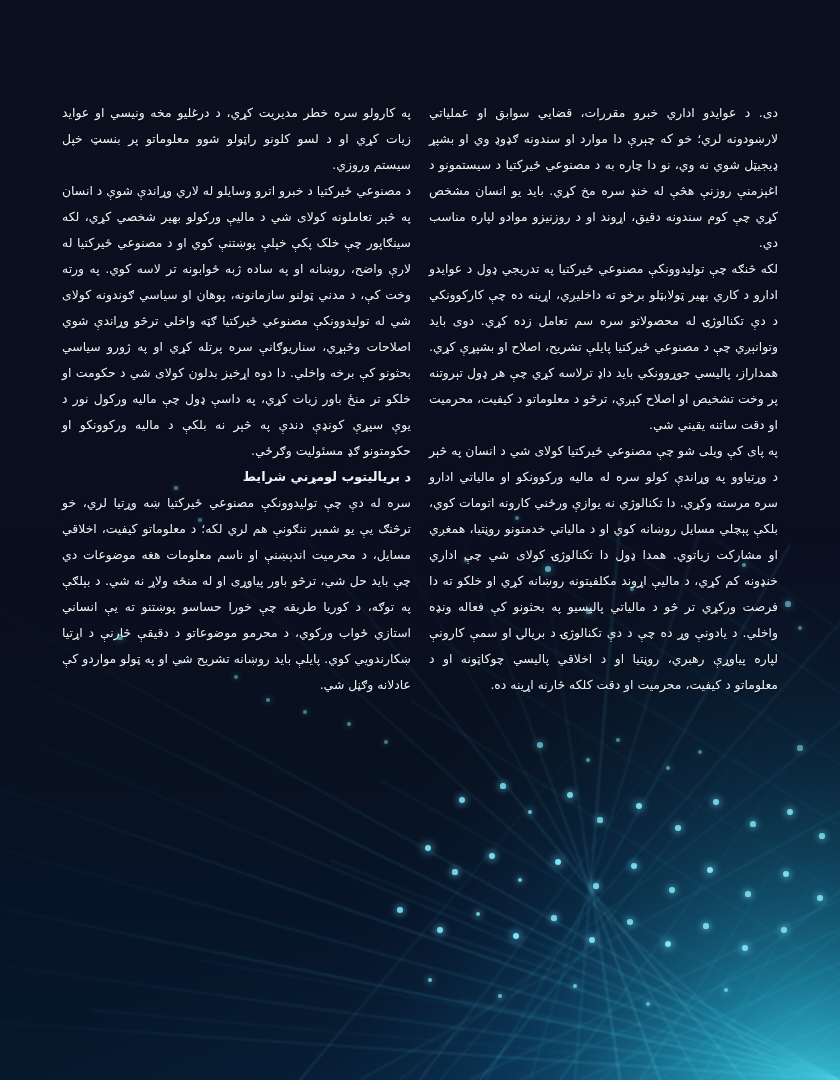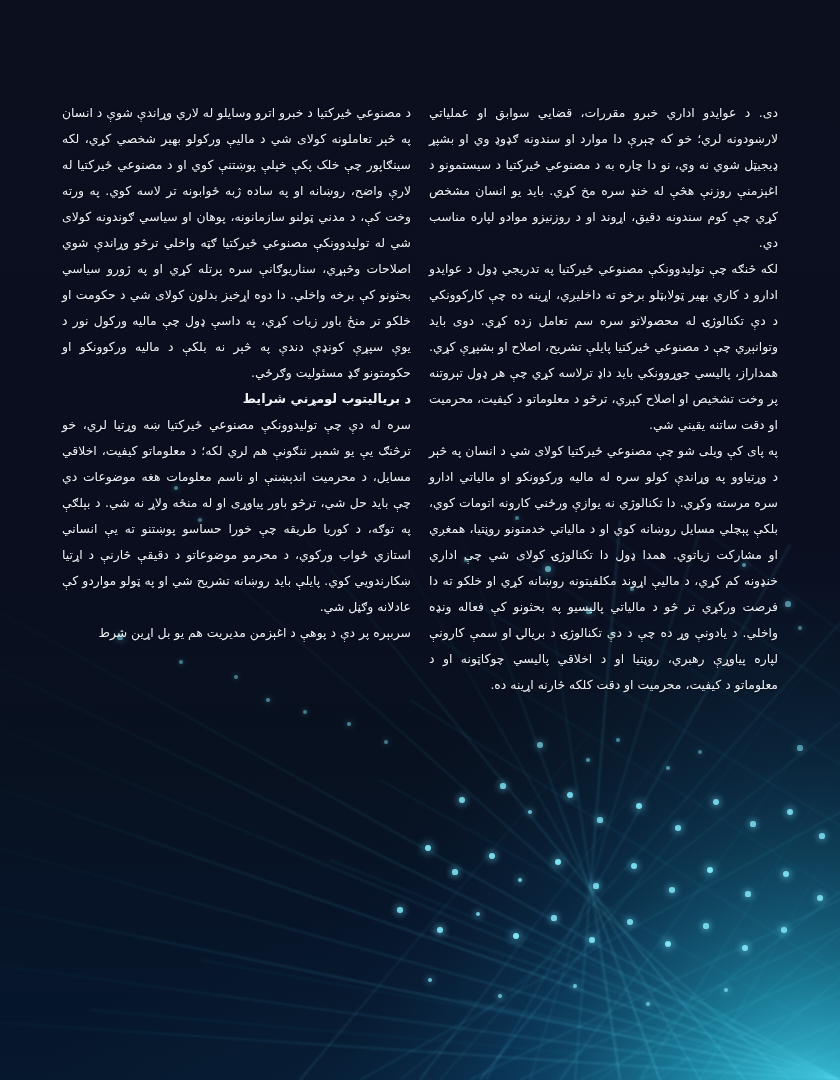--- a/index.html
+++ b/index.html
@@ -222,24 +222,24 @@
       <div class="dot" style="left: 427.6px; top: 977.6px; width: 4.8px; height: 4.8px; opacity: 0.8; background: rgb(127, 228, 245); box-shadow: rgba(110, 220, 245, 0.56) 0px 0px 6.2px 1.2px;"></div>
       <div class="dot" style="left: 497.8px; top: 993.8px; width: 4.4px; height: 4.4px; opacity: 0.75; background: rgb(127, 228, 245); box-shadow: rgba(110, 220, 245, 0.52) 0px 0px 5.7px 1.1px;"></div>
       <div class="dot" style="left: 572.6px; top: 983.6px; width: 4.8px; height: 4.8px; opacity: 0.8; background: rgb(127, 228, 245); box-shadow: rgba(110, 220, 245, 0.56) 0px 0px 6.2px 1.2px;"></div>
       <div class="dot" style="left: 645.8px; top: 1001.8px; width: 4.4px; height: 4.4px; opacity: 0.7; background: rgb(127, 228, 245); box-shadow: rgba(110, 220, 245, 0.49) 0px 0px 5.7px 1.1px;"></div>
       <div class="dot" style="left: 723.6px; top: 987.6px; width: 4.8px; height: 4.8px; opacity: 0.75; background: rgb(127, 228, 245); box-shadow: rgba(110, 220, 245, 0.52) 0px 0px 6.2px 1.2px;"></div>
     </div>
 
   <div class="text-area">
 
     <div class="column">
+      <p>په کارولو سره خطر مدیریت کړي، د درغلیو مخه ونیسي او عواید زیات کړي او د لسو کلونو راټولو شوو معلوماتو پر بنسټ خپل سیستم وروزي.</p>
       <p>د مصنوعي ځیرکتیا د خبرو اترو وسایلو له لاري وړاندې شوې د انسان په څېر تعاملونه کولای شي د مالیې ورکولو بهیر شخصي کړي، لکه سینګاپور چې خلک پکې خپلې پوښتنې کوي او د مصنوعي ځیرکتیا له لارې واضح، روښانه او په ساده ژبه ځوابونه تر لاسه کوي. په ورته وخت کې، د مدني ټولنو سازمانونه، پوهان او سیاسي ګوندونه کولای شي له تولیدوونکې مصنوعي ځیرکتیا ګټه واخلي ترڅو وړاندې شوي اصلاحات وڅېړي، سناریوګانې سره پرتله کړي او په ژورو سیاسي بحثونو کې برخه واخلي. دا دوه اړخیز بدلون کولای شي د حکومت او خلکو تر منځ باور زیات کړي، په داسې ډول چې مالیه ورکول نور د یوې سپړې کونډې دندې په څېر نه بلکې د مالیه ورکوونکو او حکومتونو ګډ مسئولیت وګرځي.</p>
       <p class="heading">د بریالیتوب لومړني شرایط</p>
       <p>سره له دې چې تولیدوونکې مصنوعي ځیرکتیا ښه وړتیا لري، خو ترڅنګ یې یو شمېر ننګونې هم لري لکه؛ د معلوماتو کیفیت، اخلاقي مسایل، د محرمیت اندېښنې او ناسم معلومات هغه موضوعات دي چې باید حل شي، ترڅو باور پیاوړی او له منځه ولاړ نه شي. د بېلګې په توګه، د کوریا طریقه چې خورا حساسو پوښتنو ته یې انساني استازي ځواب ورکوي، د محرمو موضوعاتو د دقیقې څارنې د اړتیا ښکارندویي کوي. پایلې باید روښانه تشریح شي او په ټولو مواردو کې عادلانه وګڼل شي.</p>
-      <p class="end-line">سربېره پر دې د پوهې د اغېزمن مدیریت هم یو بل اړین شرط</p>
     </div>
 
     <div class="column">
       <p>دی. د عوایدو اداري خبرو مقررات، قضایي سوابق او عملیاتي لارښودونه لري؛ خو که چېرې دا موارد او سندونه ګډوډ وي او بشپړ ډیجیټل شوي نه وي، نو دا چاره به د مصنوعي ځیرکتیا د سیستمونو د اغېزمنې روزنې هڅې له خنډ سره مخ کړي. باید یو انسان مشخص کړي چې کوم سندونه دقیق، اړوند او د روزنیزو موادو لپاره مناسب دي.</p>
       <p>لکه څنګه چې تولیدوونکې مصنوعي ځیرکتیا په تدریجي ډول د عوایدو ادارو د کاري بهیر ټولابټلو برخو ته داخلیږي، اړینه ده چې کارکوونکي د دې تکنالوژۍ له محصولاتو سره سم تعامل زده کړي. دوی باید وتوانېږي چې د مصنوعي ځیرکتیا پایلې تشریح، اصلاح او بشپړې کړي. همداراز، پالیسي جوړوونکي باید داډ ترلاسه کړي چې هر ډول تېروتنه پر وخت تشخیص او اصلاح کېږي، ترڅو د معلوماتو د کیفیت، محرمیت او دقت ساتنه یقیني شي.</p>
       <p>په پای کې ویلی شو چې مصنوعي ځیرکتیا کولای شي د انسان په څېر د وړتیاوو په وړاندې کولو سره له مالیه ورکوونکو او مالیاتي ادارو سره مرسته وکړي. دا تکنالوژي نه یوازې ورځني کارونه اتومات کوي، بلکې پېچلي مسایل روښانه کوي او د مالیاتي خدمتونو روڼتیا، همغږي او مشارکت زیاتوي. همدا ډول دا تکنالوژۍ کولای شي چې اداري خنډونه کم کړي، د مالیې اړوند مکلفیتونه روښانه کړي او خلکو ته دا فرصت ورکړي تر څو د مالیاتي پالیسیو په بحثونو کې فعاله ونډه واخلي. د یادونې وړ ده چې د دې تکنالوژۍ د بریالۍ او سمې کارونې لپاره پیاوړې رهبري، روڼتیا او د اخلاقي پالیسي چوکاټونه او د معلوماتو د کیفیت، محرمیت او دقت کلکه څارنه اړینه ده.</p>
     </div>
 
   </div>
 </div>

